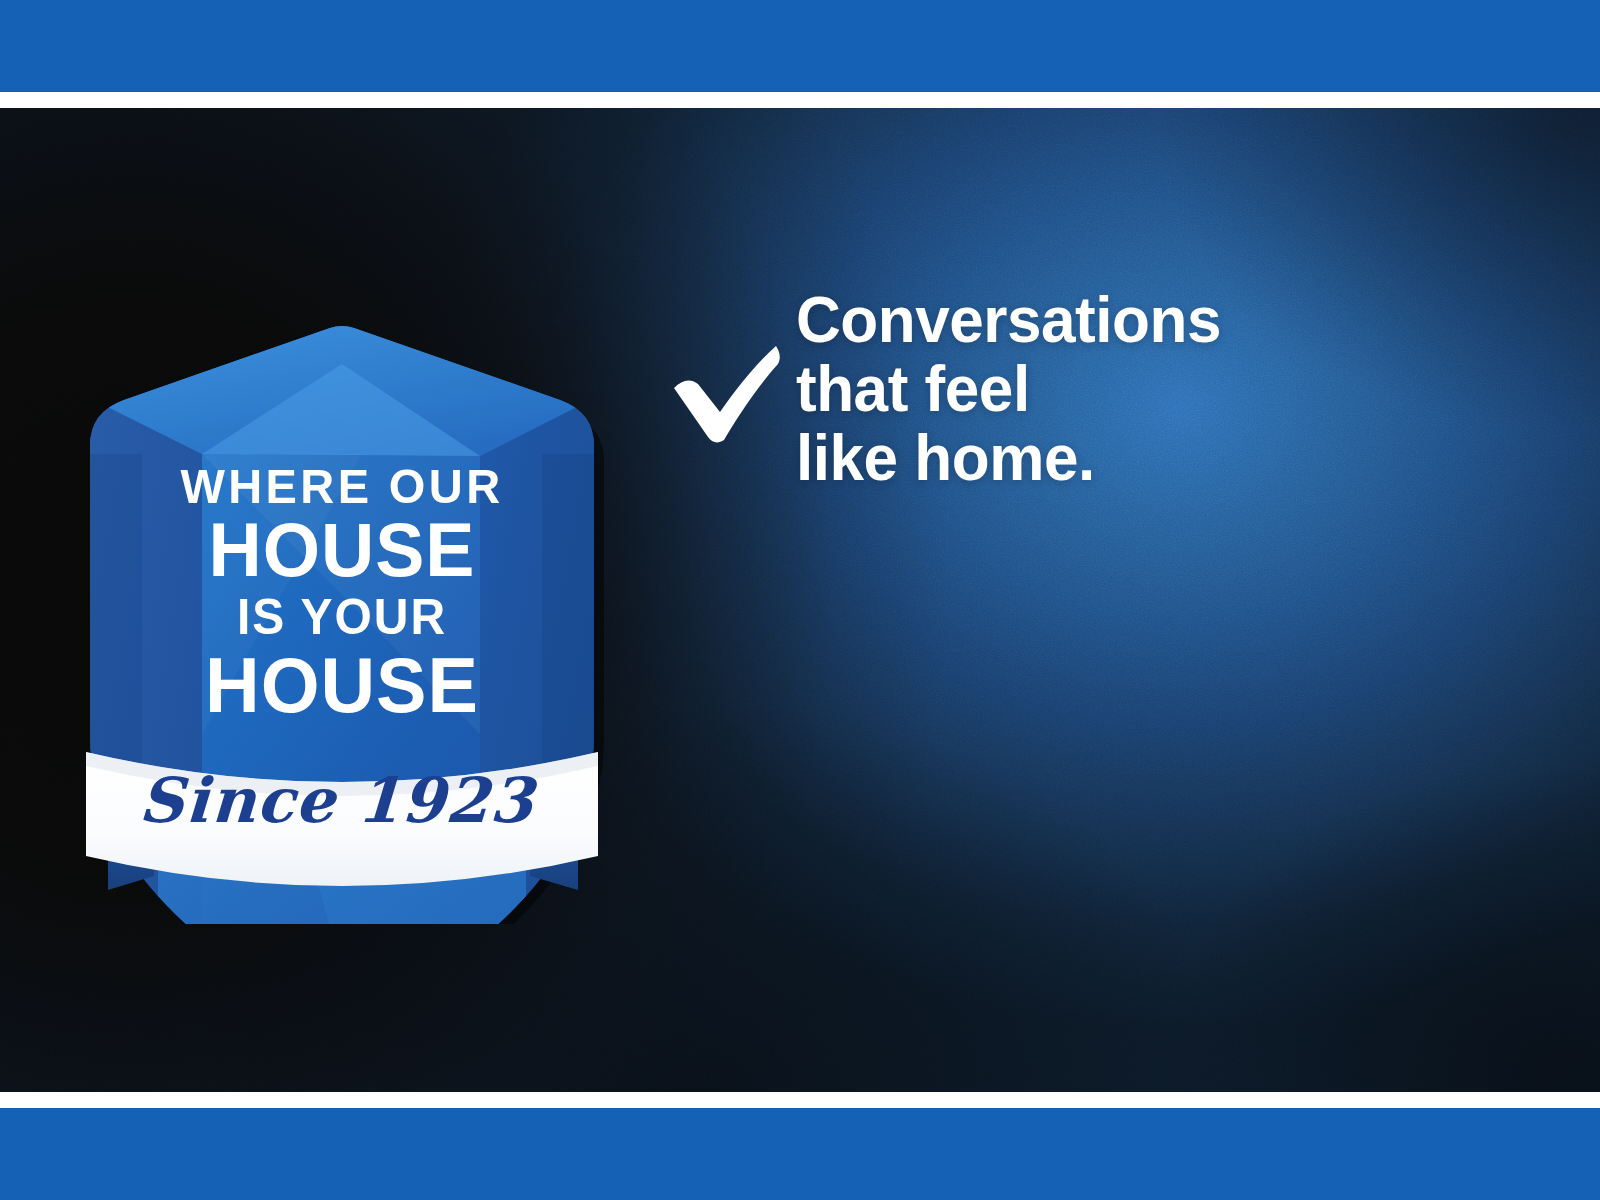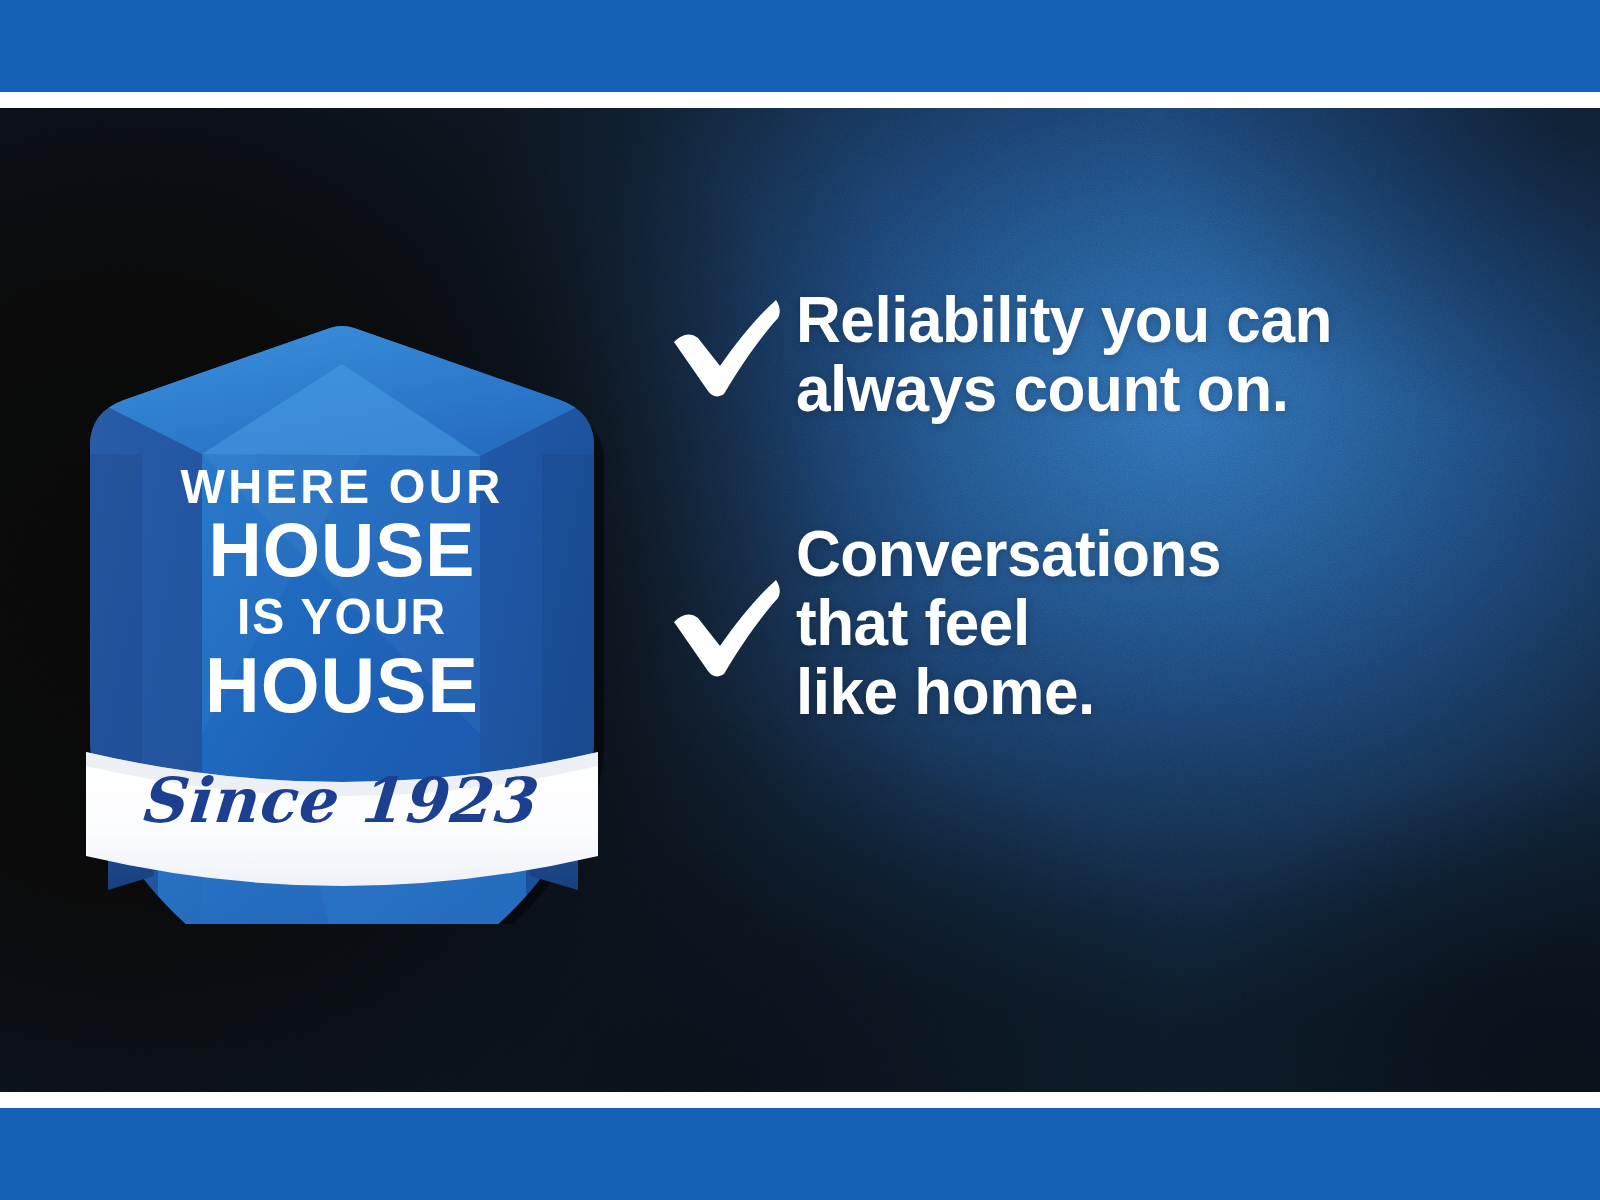--- a/index.html
+++ b/index.html
@@ -307,36 +307,20 @@
 
       <div class="shield-text l-where">Where Our</div>
       <div class="shield-text l-house1">House</div>
       <div class="shield-text l-isyour">Is Your</div>
       <div class="shield-text l-house2">House</div>
       <div class="l-since">Since 1923</div>
     </div>
 
     <div class="benefits">
 
-      <div class="benefit b1">
-        <span class="tick">
-          <svg viewBox="0 0 118 104">
-            <path d="M 6 46
-                     C 14 38 22 36 30 42
-                     L 52 70
-                     C 70 44 90 20 108 4
-                     C 112 10 113 16 110 22
-                     C 90 44 70 74 56 98
-                     C 50 102 44 101 40 95
-                     Z" fill="#ffffff"></path>
-          </svg>
-        </span>
-        <span class="copy">Reliability you can
-always count on.</span>
-      </div>
 
 
       <div class="benefit b3">
         <span class="tick">
           <svg viewBox="0 0 118 104">
             <path d="M 6 46
                      C 14 38 22 36 30 42
                      L 52 70
                      C 70 44 90 20 108 4
                      C 112 10 113 16 110 22

